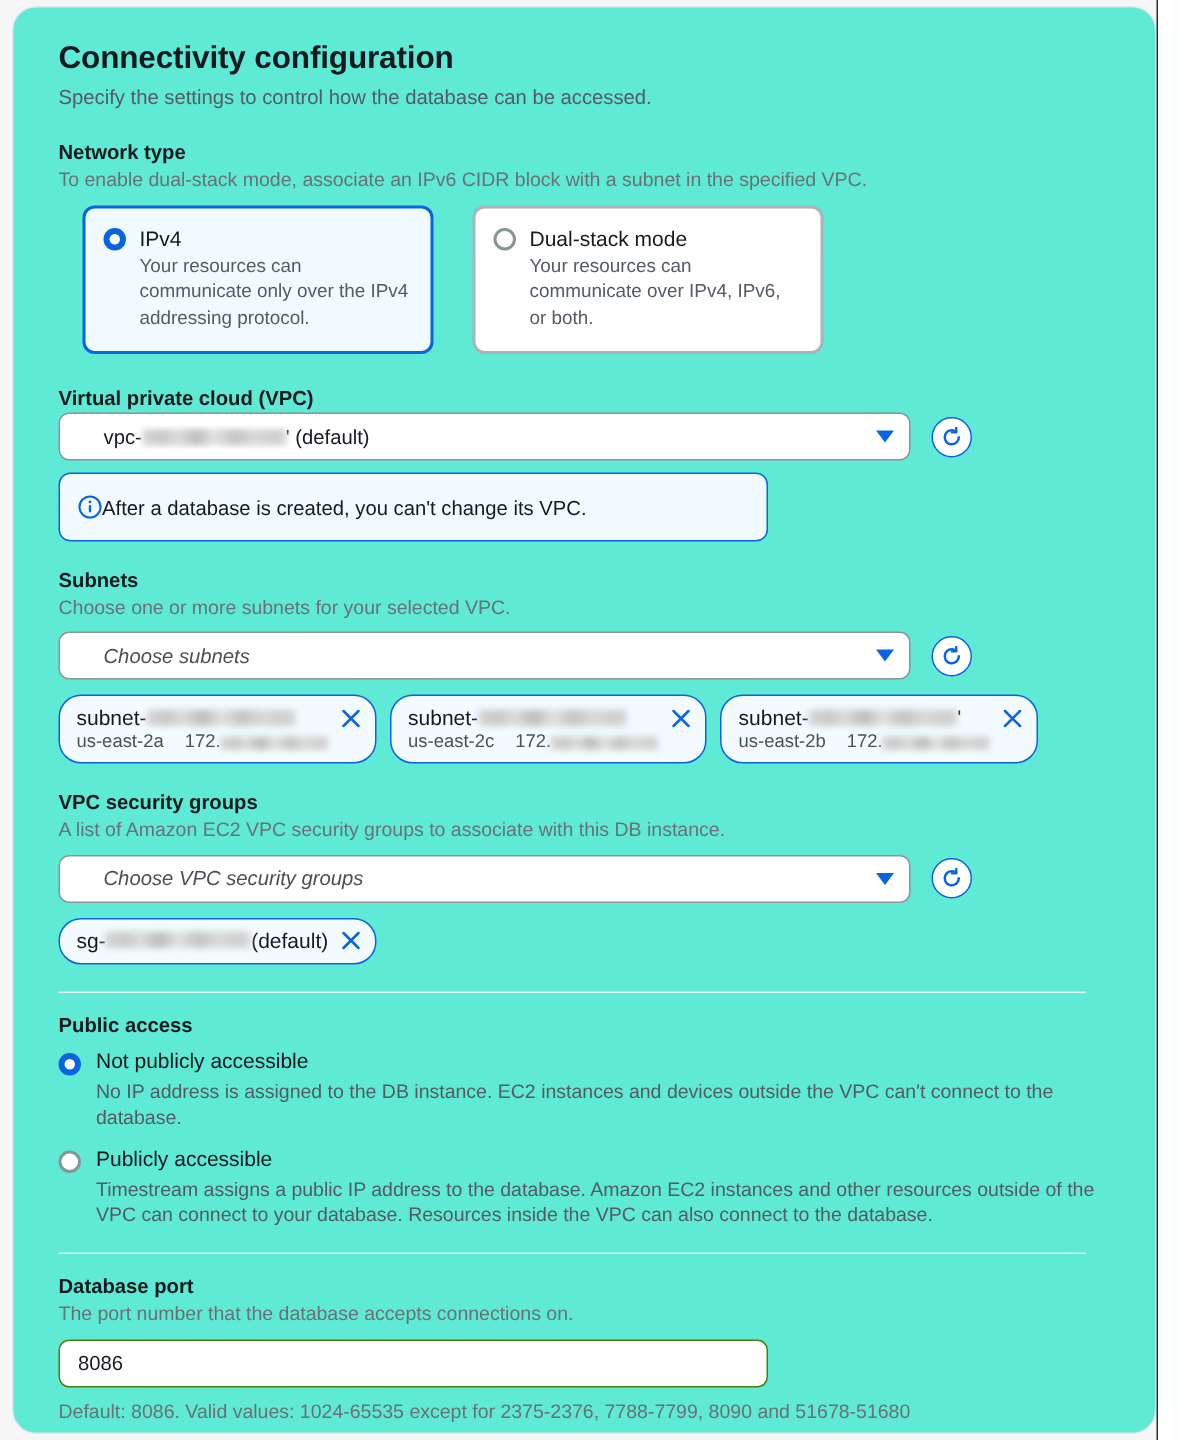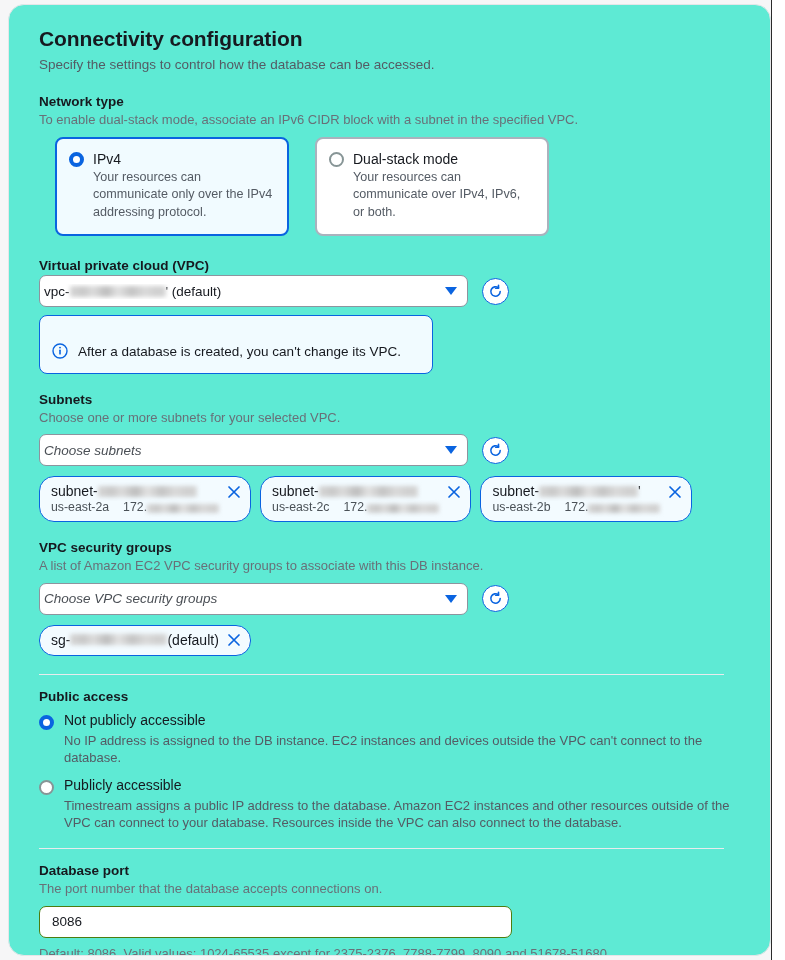--- a/index.html
+++ b/index.html
@@ -83,26 +83,26 @@
   .radio {
     width: 15px; height: 15px; border-radius: 50%;
     border: 2px solid #879596; background: #fff;
     flex: 0 0 auto; margin-top: 2px;
     position: relative;
   }
   .radio.on { border-color: #0a64e0; border-width: 4px; }
   
   .row { display: flex; align-items: center; gap: 14px; }
   .select {
-    width: 429px; height: 32px;
+    width: 568px; height: 32px;
     border: 1px solid #8d949e;
     border-radius: 7px;
     background: #fff;
     display: flex; align-items: center;
-    padding: 0 10px 0 4px;
+    padding: 0 10px 0 29px;
     font-size: 13.5px;
     cursor: pointer;
     position: relative;
   }
   .select .val { flex: 1; white-space: nowrap; overflow: hidden; display: flex; align-items: center; }
   .select .placeholder { color: #4a4f55; font-style: italic; }
   .caret {
     width: 0; height: 0; flex: 0 0 auto;
     border-left: 6px solid transparent;
     border-right: 6px solid transparent;
@@ -122,27 +122,27 @@
     border: 1px solid #4d7c0f;
     border-radius: 7px;
     background: #fff;
     padding: 0 12px;
     font-size: 13.5px;
     font-family: "Liberation Sans", sans-serif;
     color: #16191f;
   }
   
   .alert {
-    width: 394px;
+    width: 473px;
     margin-top: 8px;
     border: 1.6px solid #0a64e0;
     border-radius: 8px;
     background: #f1fbff;
-    padding: 27px 12px 12px 12px;
-    display: flex; gap: 10px; align-items: flex-start;
+    padding: 14px 12px 12px 12px;
+    display: flex; align-items: flex-start;
   }
   .alert-text { font-size: 13.5px; color: #16191f; line-height: 1.3; }
   
   .blur {
     display: inline-block;
     background: linear-gradient(90deg,#d6d6d6 0%,#c9c9c9 14%,#dcdcdc 24%,#bdbdbd 38%,#e2e2e2 50%,#c4c4c4 64%,#dadada 78%,#cfcfcf 92%,#d8d8d8 100%);
     filter: blur(2.1px);
     border-radius: 1px;
     vertical-align: middle;
   }

